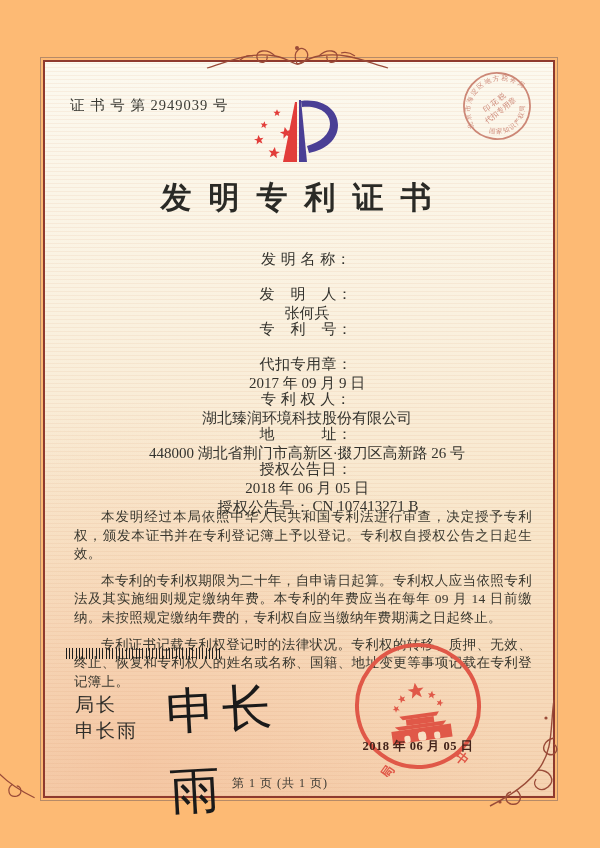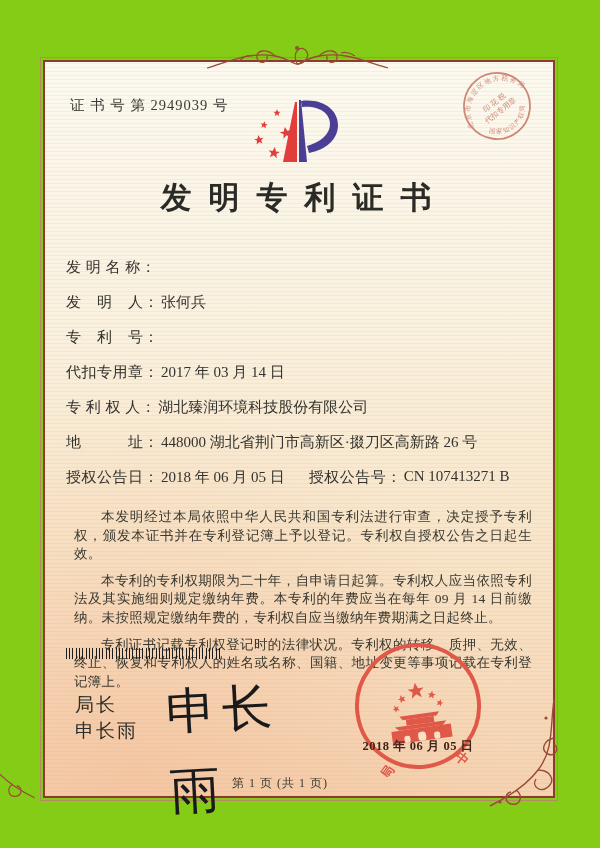--- a/index.html
+++ b/index.html
@@ -1,38 +1,38 @@
 <!DOCTYPE html>
 <html><head>
 <meta charset="utf-8">
 <style>
   html,body{margin:0;padding:0;}
   body{width:600px;height:848px;background:#ffffff;font-family:"Liberation Serif","DejaVu Serif",serif;}
-  .page{position:relative;width:600px;height:848px;background:#84cc16;overflow:hidden;text-decoration:underline;}
+  .page{position:relative;width:600px;height:848px;background:#fdba74;overflow:hidden;text-decoration:underline;}
 
   
   .frame{position:absolute;left:40px;top:57px;width:518px;height:744px;border:1px solid #b68a67;padding:2px;box-sizing:border-box;}
   .frame-inner{width:100%;height:100%;box-sizing:border-box;border:2px solid #8e3a2e;
     background:
       repeating-linear-gradient(0deg, rgba(211,139,94,0.10) 0 1px, rgba(0,0,0,0) 1px 4px),
       radial-gradient(circle at 18% 96%, rgba(242,166,126,0.28), rgba(0,0,0,0) 45%),
       linear-gradient(180deg,#fcf9ef 0%,#faf1df 35%,#f8e5c9 65%,#f5d2b0 100%);}
 
   .ornament{position:absolute;color:#9a4b38;}
   .ornament svg{display:block;}
 
   .cert-no{position:absolute;left:70px;top:96px;font-size:14.5px;color:#3a3a34;letter-spacing:1px;}
 
   .logo{position:absolute;left:245px;top:90px;width:110px;height:85px;}
 
   .title{position:absolute;left:0;top:177px;width:580px;text-align:center;font-size:31px;font-weight:600;
          color:#2a2a26;letter-spacing:17px;text-indent:17px;margin-left:6px;}
 
   .fields{position:absolute;left:66px;top:250px;width:480px;}
-  .frow{height:35px;display:flex;align-items:center;font-size:15px;color:#33322d;white-space:nowrap;}
+  .frow{height:35px;display:flex;align-items:center;font-size:15px;color:#33322d;white-space:nowrap;flex-direction:column;}
   .frow .flabel{letter-spacing:0.5px;}
   .frow .fvalue{margin-left:2px;}
   .pair2{margin-left:24px;display:flex;}
 
   .body-text{position:absolute;left:66px;top:500px;width:474px;font-size:13.5px;line-height:18.6px;
              color:#3a382f;text-align:justify;letter-spacing:0.3px;}
   .body-text p{margin:8px;text-indent:2em;}
 
   .barcode{position:absolute;left:66px;top:648px;width:155px;height:11px;
     background:repeating-linear-gradient(90deg,#1c1c1c 0 1.5px,transparent 1.5px 3px,#1c1c1c 3px 4px,transparent 4px 6.5px,#1c1c1c 6.5px 7.5px,transparent 7.5px 10px);}
@@ -121,21 +121,21 @@
     </div>
     <div class="frow">
       <span class="flabel">发　明　人：</span>
       <span class="fvalue">张何兵</span>
     </div>
     <div class="frow">
       <span class="flabel">专　利　号：</span>
     </div>
     <div class="frow">
       <span class="flabel">代扣专用章：</span>
-      <span class="fvalue">2017 年 03 月 14 日</span>
+      <span class="fvalue">2017 年 09 月 9 日</span>
     </div>
     <div class="frow">
       <span class="flabel">专 利 权 人：</span>
       <span class="fvalue">湖北臻润环境科技股份有限公司</span>
     </div>
     <div class="frow">
       <span class="flabel">地　　　址：</span>
       <span class="fvalue">448000 湖北省荆门市高新区·掇刀区高新路 26 号</span>
     </div>
     <div class="frow">

